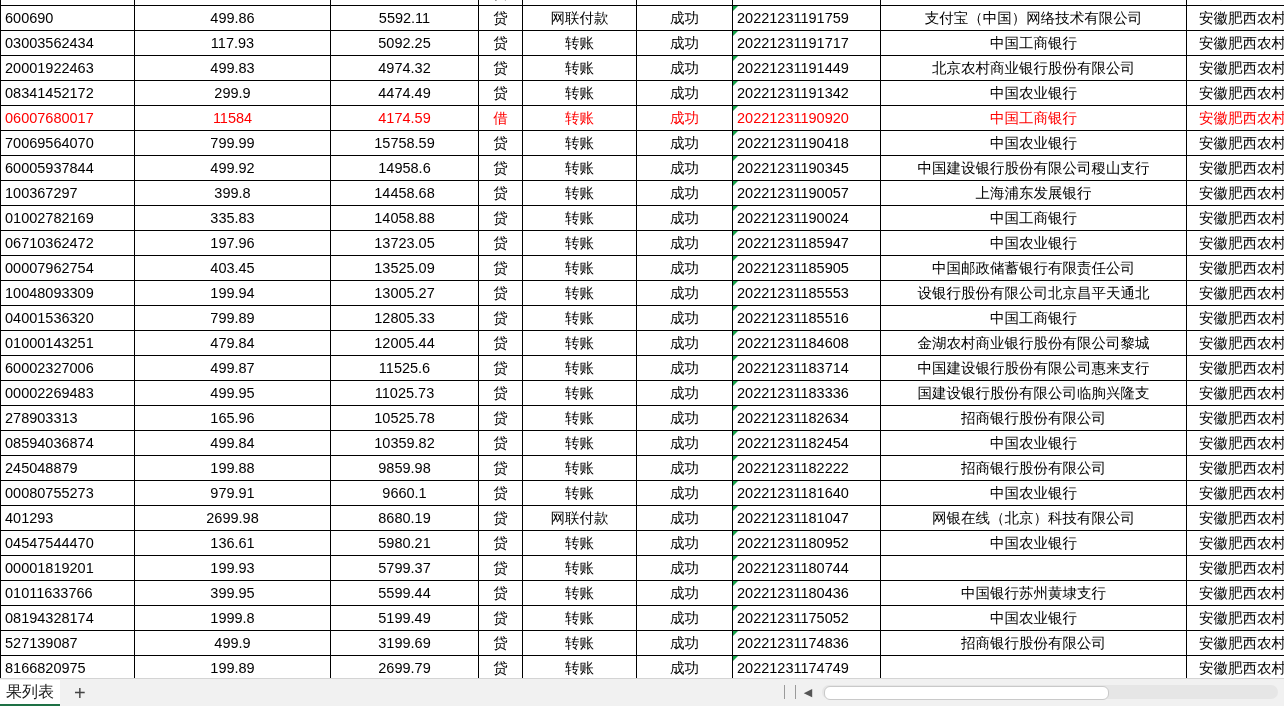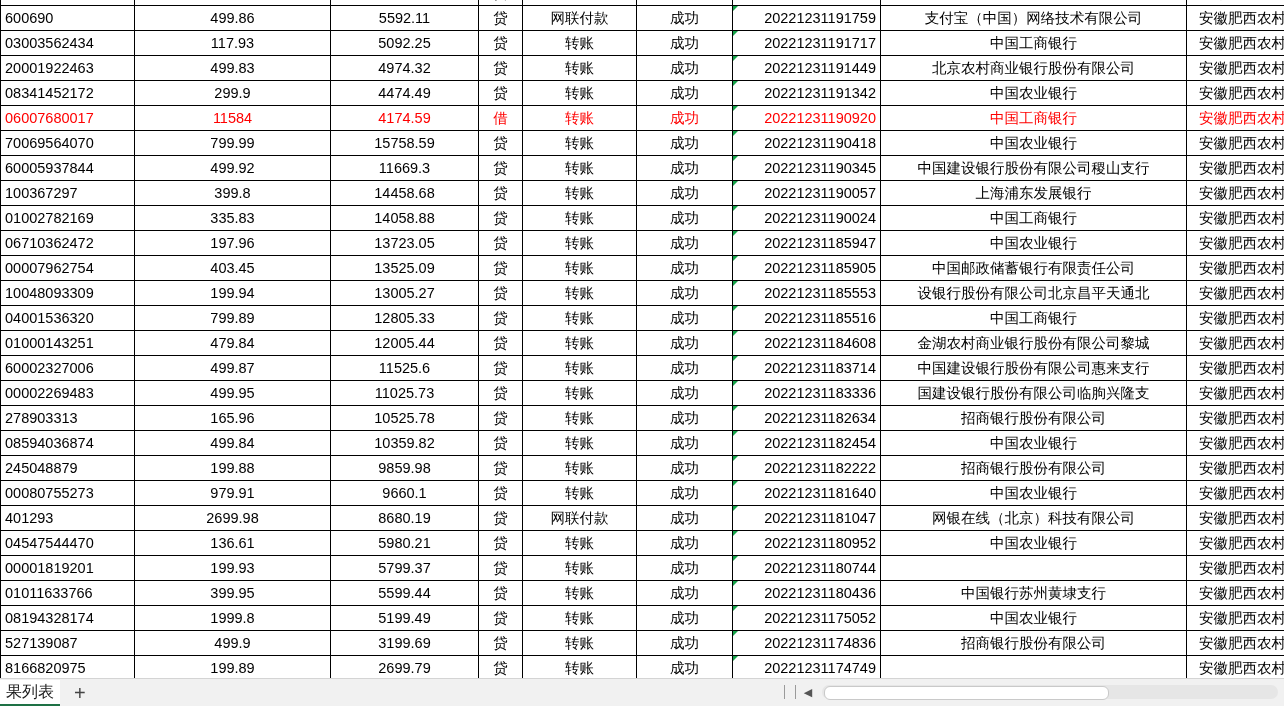--- a/index.html
+++ b/index.html
@@ -50,21 +50,21 @@
   col.c-time   { width: 148px; }
   col.c-bank   { width: 306px; }
   col.c-org    { width: 170px; }
 
   td.acct   { text-align: left; padding-left: 2px; }
   td.amt    { text-align: center; }
   td.bal    { text-align: center; }
   td.dc     { text-align: center; }
   td.type   { text-align: center; }
   td.status { text-align: center; }
-  td.time   { text-align: right; position: relative; }
+  td.time   { text-align: left; position: relative; }
   td.bank   { text-align: center; }
   td.org    { text-align: center; padding-left: 2px; text-overflow: clip; }
 
   
   td.time::before {
     content: "";
     position: absolute;
     left: 0; top: 0;
     width: 0; height: 0;
     border-left: 5px solid #16a34a;
@@ -233,21 +233,21 @@
             <td class="dc">贷</td>
             <td class="type">转账</td>
             <td class="status">成功</td>
             <td class="time">20221231190418</td>
             <td class="bank">中国农业银行</td>
             <td class="org">安徽肥西农村商业银行</td>
           </tr>
           <tr>
             <td class="acct">60005937844</td>
             <td class="amt">499.92</td>
-            <td class="bal">11669.3</td>
+            <td class="bal">14958.6</td>
             <td class="dc">贷</td>
             <td class="type">转账</td>
             <td class="status">成功</td>
             <td class="time">20221231190345</td>
             <td class="bank">中国建设银行股份有限公司稷山支行</td>
             <td class="org">安徽肥西农村商业银行</td>
           </tr>
           <tr>
             <td class="acct">100367297</td>
             <td class="amt">399.8</td>

